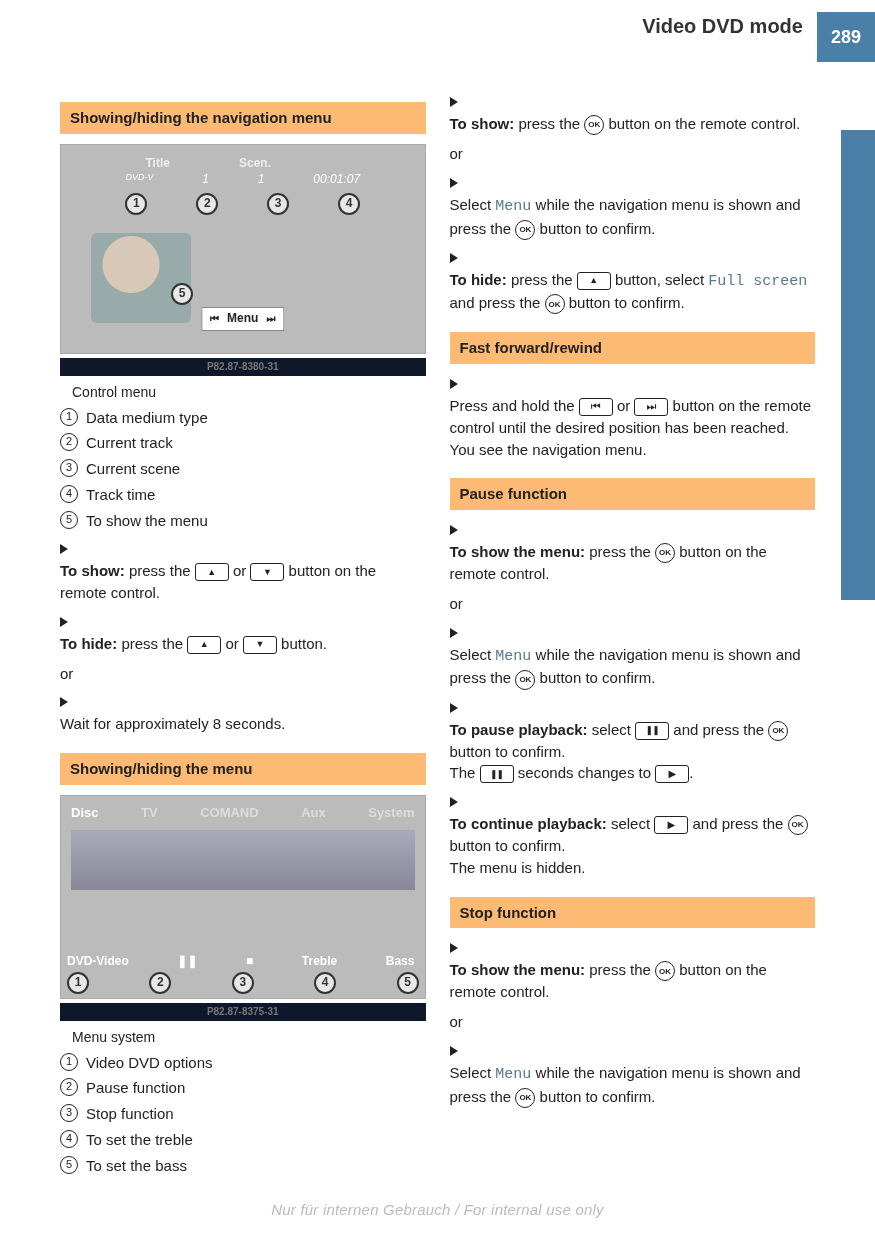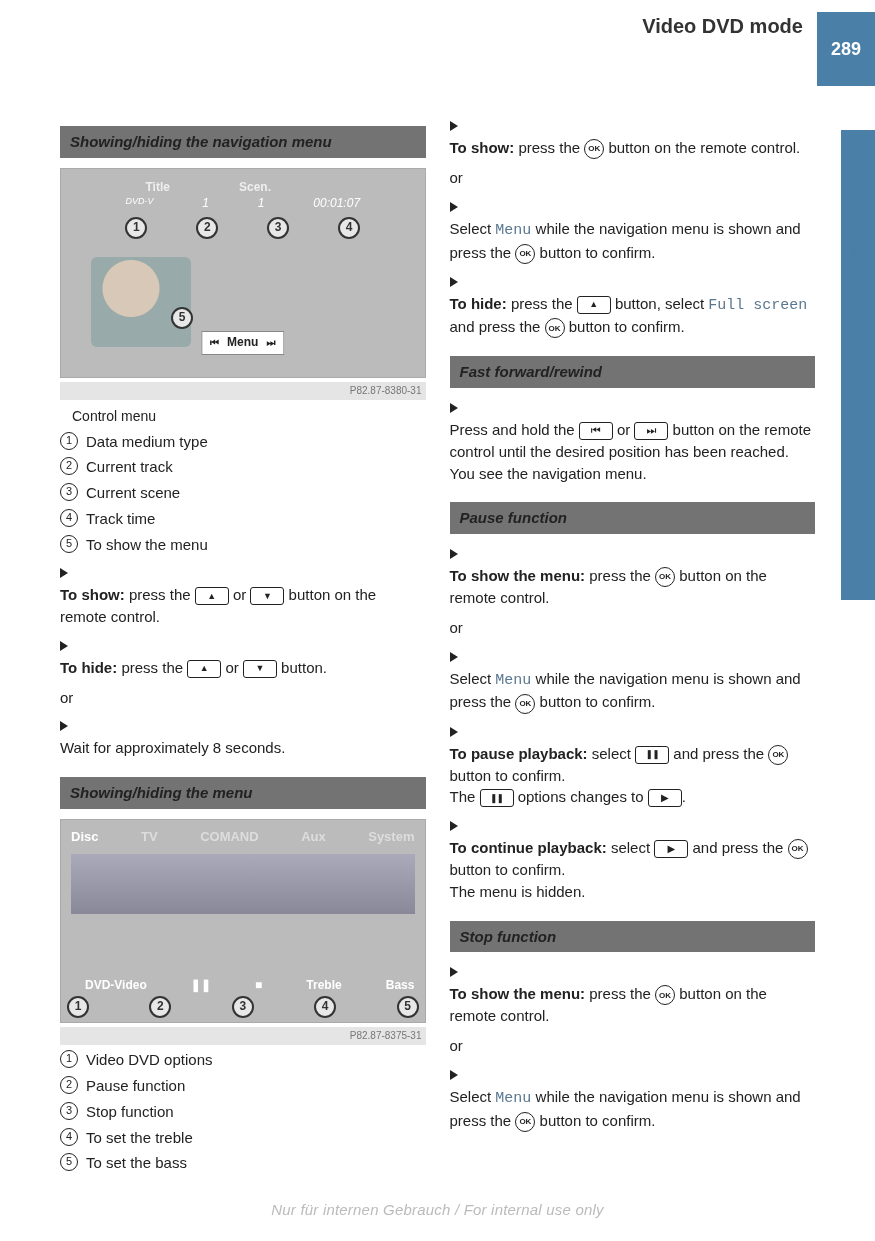--- a/index.html
+++ b/index.html
@@ -26,21 +26,21 @@
     .header-title {
       font-weight: bold;
       font-size: 20px;
       color: #333;
       padding-right: 14px;
     }
     .page-num {
       background: #4a7fa8;
       color: #fff;
       font-weight: bold;
-      padding: 24px 14px;
+      padding: 12px 14px;
       font-size: 18px;
     }
     .side-tab {
       position: absolute;
       right: 0;
       top: 130px;
       width: 40px;
       height: 470px;
       background: linear-gradient(to right, #fff 0, #fff 6px, #4a7fa8 6px, #4a7fa8 100%);
     }
@@ -60,43 +60,43 @@
       position:absolute;
       left:0;top:0;bottom:0;width:6px;background:#fff;
     }
     .columns {
       display: flex;
       gap: 24px;
       padding-top: 10px;
     }
     .col { flex: 1; min-width: 0; }
     .sect-head {
-      background: #737373;
+      background: #fdba74;
       font-weight: bold;
-      font-style: italic;
       padding: 5px 10px;
       margin: 18px 0 10px 0;
       font-size: 15px;
     }
     .figure {
       border: 1px solid #aaa;
       background: #bbb;
       width: 100%;
       padding: 12px;
       margin-bottom: 4px;
       position: relative;
     }
     .fig1 { height: 210px; }
     .fig2 { height: 204px; }
     .fig-caption {
       font-size: 10px;
       color: #777;
-      text-align: right;
+      text-align: center;
       padding: 2px 4px;
-      background:#e5e5e5;
+      background:#0f172a;
+      font-weight:bold;
     }
     .caption { font-size: 14px; margin: 6px 0 4px 12px; }
     .numlist { list-style: none; padding: 0; margin: 0; }
     .numlist li {
       display: flex;
       align-items: flex-start;
       gap: 8px;
       margin: 4px 0;
     }
     .circ {
@@ -168,21 +168,21 @@
     .pin{width:22px;height:22px;border:2px solid #333;border-radius:50%;background:#e8e8e8;display:flex;align-items:center;justify-content:center;font-size:12px;font-weight:bold;color:#333}
     .fig1 .child{position:absolute;bottom:30px;left:30px;width:100px;height:90px;background:radial-gradient(circle at 40% 35%, #d8c8b8 0 28px, transparent 29px), #9aa; border-radius:6px}
     .fig1 .pin5{position:absolute;bottom:48px;left:110px}
     .fig1 .menubar{position:absolute;bottom:22px;left:50%;transform:translateX(-50%);background:#fff;border:1px solid #888;padding:2px 8px;font-size:12px;font-weight:bold;display:flex;gap:8px;align-items:center}
     .fig1 .menubar span.sym{font-size:10px}
 
     
     .fig2 .toprow{position:absolute;top:8px;left:10px;right:10px;display:flex;justify-content:space-between;color:#ddd;font-size:13px;font-weight:bold}
     .fig2 .toprow span:first-child{color:#fff}
     .fig2 .mid{position:absolute;top:34px;left:10px;right:10px;height:60px;background:linear-gradient(#aab,#889)}
-    .fig2 .botrow{position:absolute;bottom:28px;left:24px;right:10px;display:flex;justify-content:space-between;align-items:center;color:#fff;font-size:12px;font-weight:bold}
+    .fig2 .botrow{position:absolute;bottom:28px;left:6px;right:10px;display:flex;justify-content:space-between;align-items:center;color:#fff;font-size:12px;font-weight:bold}
     .fig2 .pinrow2{position:absolute;bottom:4px;left:6px;right:6px;display:flex;justify-content:space-between}
   </style>
 </head>
 <body>
 
 <div class="page">
   <div class="header-bar">
     <span class="header-title">Video DVD mode</span>
     <span class="page-num">289</span>
   </div>
@@ -288,20 +288,21 @@
         <div class="pinrow2">
           <span class="pin">1</span>
           <span class="pin">2</span>
           <span class="pin">3</span>
           <span class="pin">4</span>
           <span class="pin">5</span>
         </div>
       </div>
       <div class="fig-caption">P82.87-8375-31</div>
 
+      <div class="caption">Menu system</div>
       <ul class="numlist">
         <li>
             <span class="circ">1</span>
             <span>Video DVD options</span>
           </li>
         <li>
             <span class="circ">2</span>
             <span>Pause function</span>
           </li>
         <li>
@@ -354,21 +355,21 @@
         </li>
       </ul>
       <div class="ortext">or</div>
       <ul class="steps">
         <li>
             <span class="tri"></span>
           <span class="txt"><span>Select </span><span class="mono">Menu</span><span> while the navigation menu is shown and press the </span><span class="btn round ok-i"></span><span> button to confirm.</span></span>
         </li>
         <li>
             <span class="tri"></span>
-          <span class="txt"><strong>To pause playback:</strong><span> select </span><span class="btn pause-i"></span><span> and press the </span><span class="btn round ok-i"></span><span> button to confirm.</span><br><span>The </span><span class="btn pause-i"></span><span> options changes to </span><span class="btn play-i"></span><span>.</span></span>
+          <span class="txt"><strong>To pause playback:</strong><span> select </span><span class="btn pause-i"></span><span> and press the </span><span class="btn round ok-i"></span><span> button to confirm.</span><br><span>The </span><span class="btn pause-i"></span><span> seconds changes to </span><span class="btn play-i"></span><span>.</span></span>
         </li>
         <li>
             <span class="tri"></span>
           <span class="txt"><strong>To continue playback:</strong><span> select </span><span class="btn play-i"></span><span> and press the </span><span class="btn round ok-i"></span><span> button to confirm.</span><br><span>The menu is hidden.</span></span>
         </li>
       </ul>
 
       <div class="sect-head">Stop function</div>
       <ul class="steps">
         <li>

